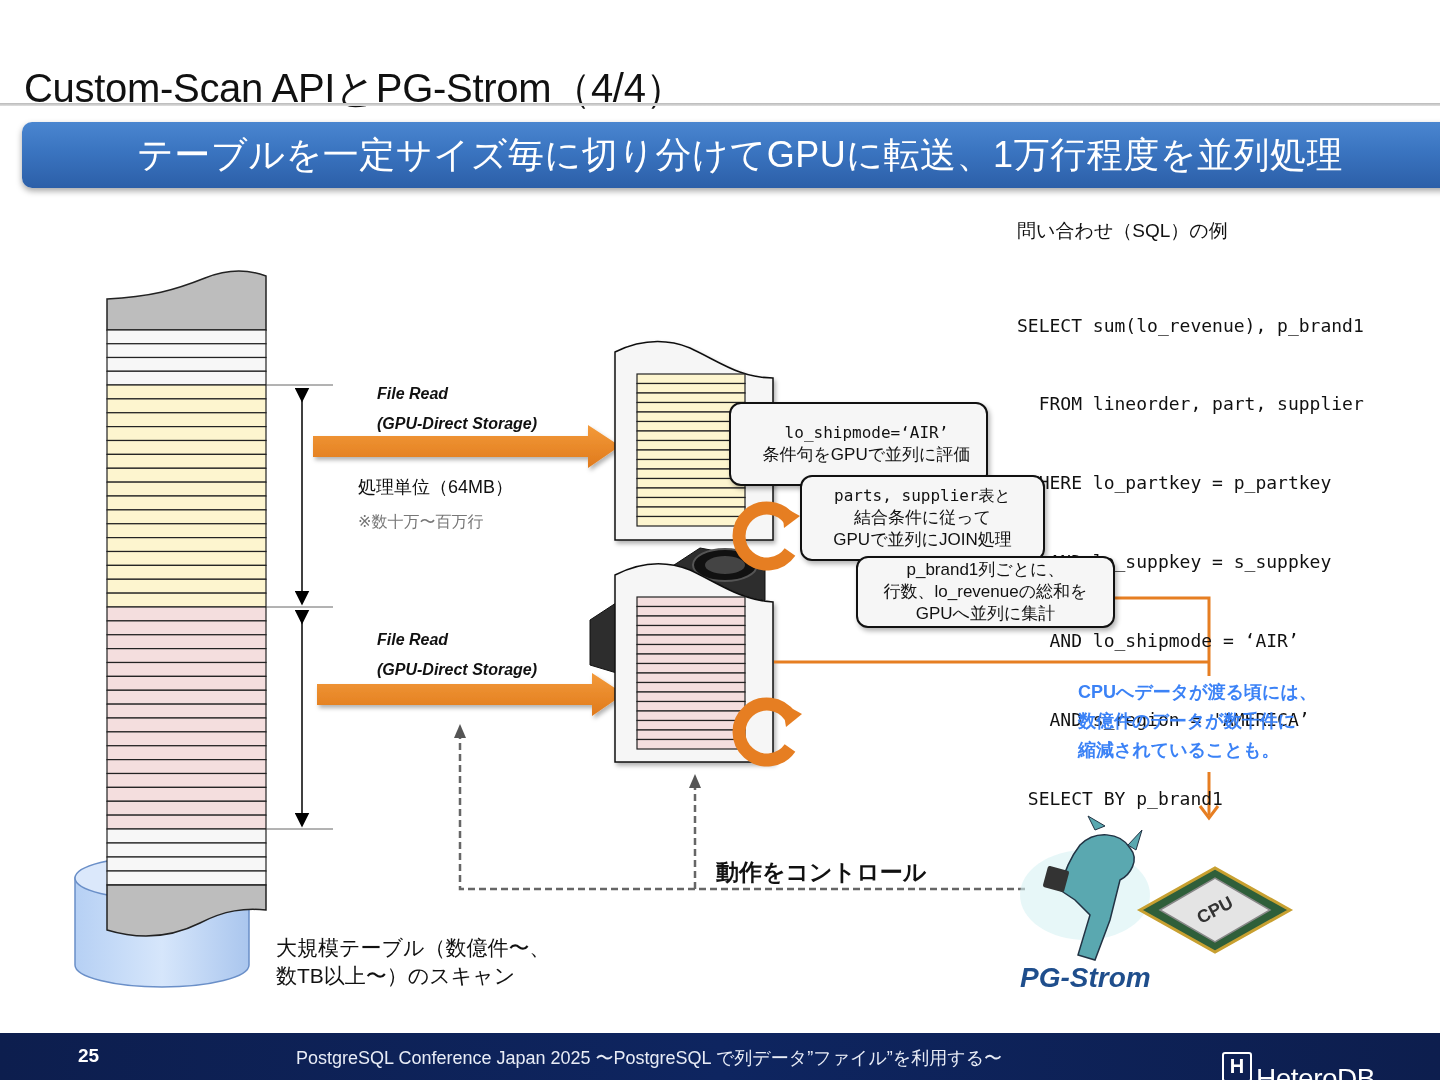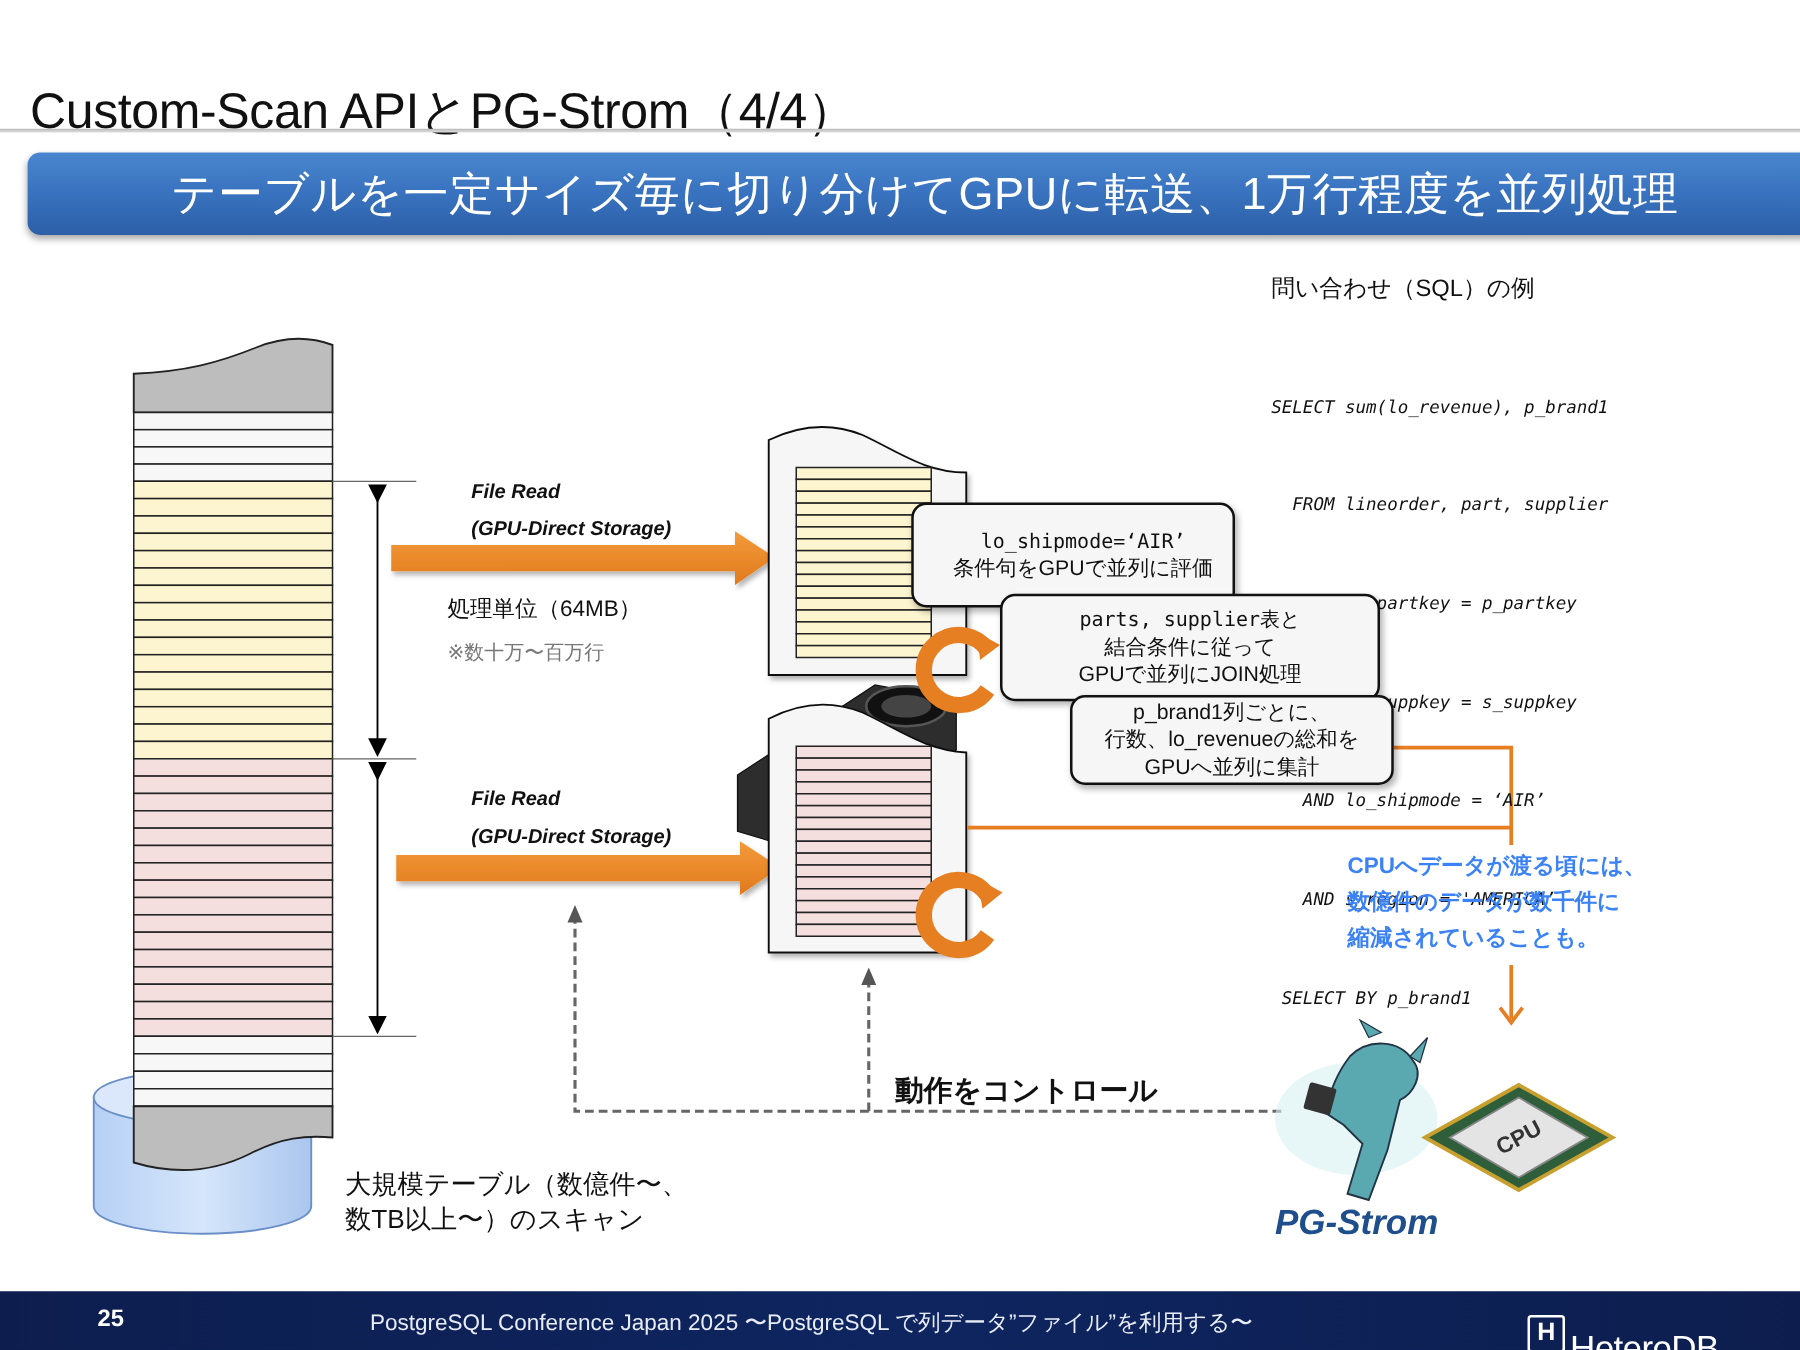--- a/index.html
+++ b/index.html
@@ -8,21 +8,21 @@
 
   .title { position: absolute; left: 24px; top: 28px; font-size: 40px; color: #111; letter-spacing: -0.3px; font-family: "Liberation Sans", "DejaVu Sans", sans-serif; margin-top: 33px; }
   .title-rule { position: absolute; left: 0; top: 103px; width: 1440px; height: 3px; background: linear-gradient(#b8b8b8, #e0e0e0); }
 
   .banner { position: absolute; left: 22px; top: 122px; width: 1436px; height: 66px; border-radius: 10px;
     background: linear-gradient(#4a86d0 0%, #3a74c0 45%, #2c5fa8 100%);
     box-shadow: 0 3px 6px rgba(0,0,0,0.35); color: #fff; font-size: 36px; text-align: center; line-height: 66px; letter-spacing: 0.5px; }
 
   .abs { position: absolute; }
   .sql-caption { left: 1017px; top: 218px; font-size: 19px; color: #111; }
-  .sql { left: 1017px; top: 260px; font-family: "DejaVu Sans Mono", "Liberation Mono", monospace; font-size: 14px; line-height: 26.3px; color: #111; white-space: pre; font-style: italic; }
+  .sql { left: 1017px; top: 260px; font-family: "DejaVu Sans Mono", "Liberation Mono", monospace; font-size: 18px; line-height: 26.3px; color: #111; white-space: pre; }
 
   .fileread { font-weight: bold; font-size: 16px; color: #111; line-height: 30px; font-style: italic; }
   .unit-label { left: 358px; top: 475px; font-size: 18px; color: #111; }
   .unit-note { left: 358px; top: 512px; font-size: 16px; color: #777; }
 
   .callout { position: absolute; background: #f6f6f6; border: 2px solid #111; border-radius: 12px; text-align: center; font-size: 17px; line-height: 22px; color: #111; box-shadow: 2px 3px 5px rgba(0,0,0,0.3); display: flex; flex-direction: column; justify-content: center; }
   .callout .mono { font-family: "DejaVu Sans Mono", "Liberation Mono", monospace; font-size: 16px; }
 
   .reduce-note { left: 1078px; top: 678px; font-size: 18px; font-weight: bold; color: #3b82f6; line-height: 29px; }
   .control-label { left: 716px; top: 857px; font-size: 23px; font-weight: bold; color: #111; }
@@ -243,21 +243,21 @@
   <div>File Read</div>
   <div>(GPU-Direct Storage)</div>
 </div>
 <div class="abs unit-label">処理単位（64MB）</div>
 <div class="abs unit-note">※数十万〜百万行</div>
 
 <div class="callout" style="left:729px;top:402px;width:259px;height:84px;padding-left:16px;">
   <div class="mono">lo_shipmode=‘AIR’</div>
   <div>条件句をGPUで並列に評価</div>
 </div>
-<div class="callout" style="left:800px;top:475px;width:304px;height:86px;">
+<div class="callout" style="left:800px;top:475px;width:245px;height:86px;">
   <div class="mono">parts, supplier表と</div>
   <div>結合条件に従って</div>
   <div>GPUで並列にJOIN処理</div>
 </div>
 <div class="callout" style="left:856px;top:556px;width:259px;height:72px;">
   <div>p_brand1列ごとに、</div>
   <div>行数、lo_revenueの総和を</div>
   <div>GPUへ並列に集計</div>
 </div>
 

